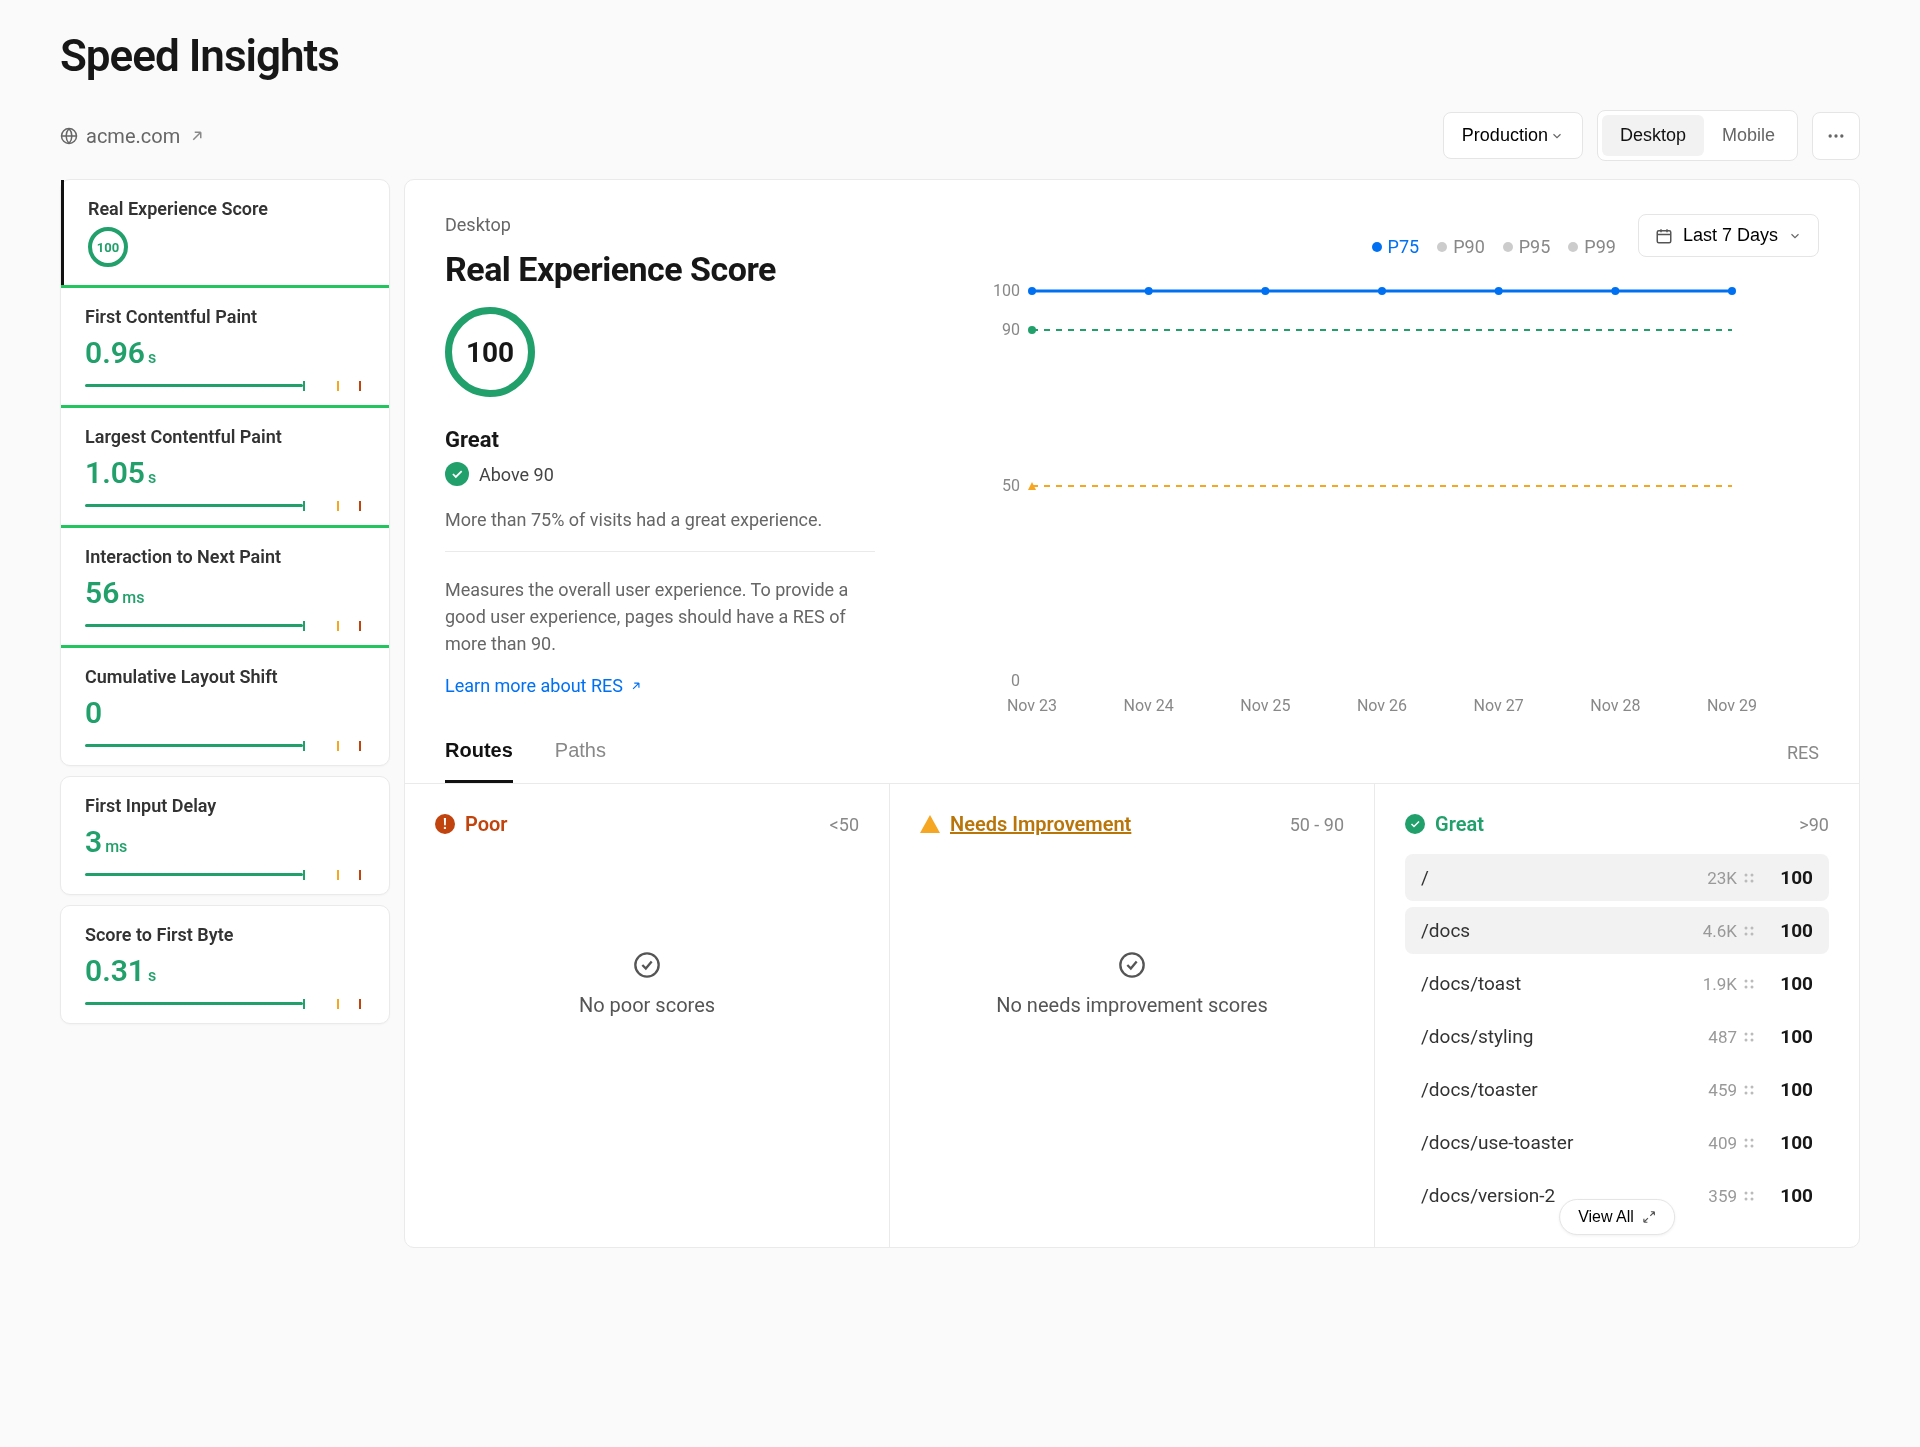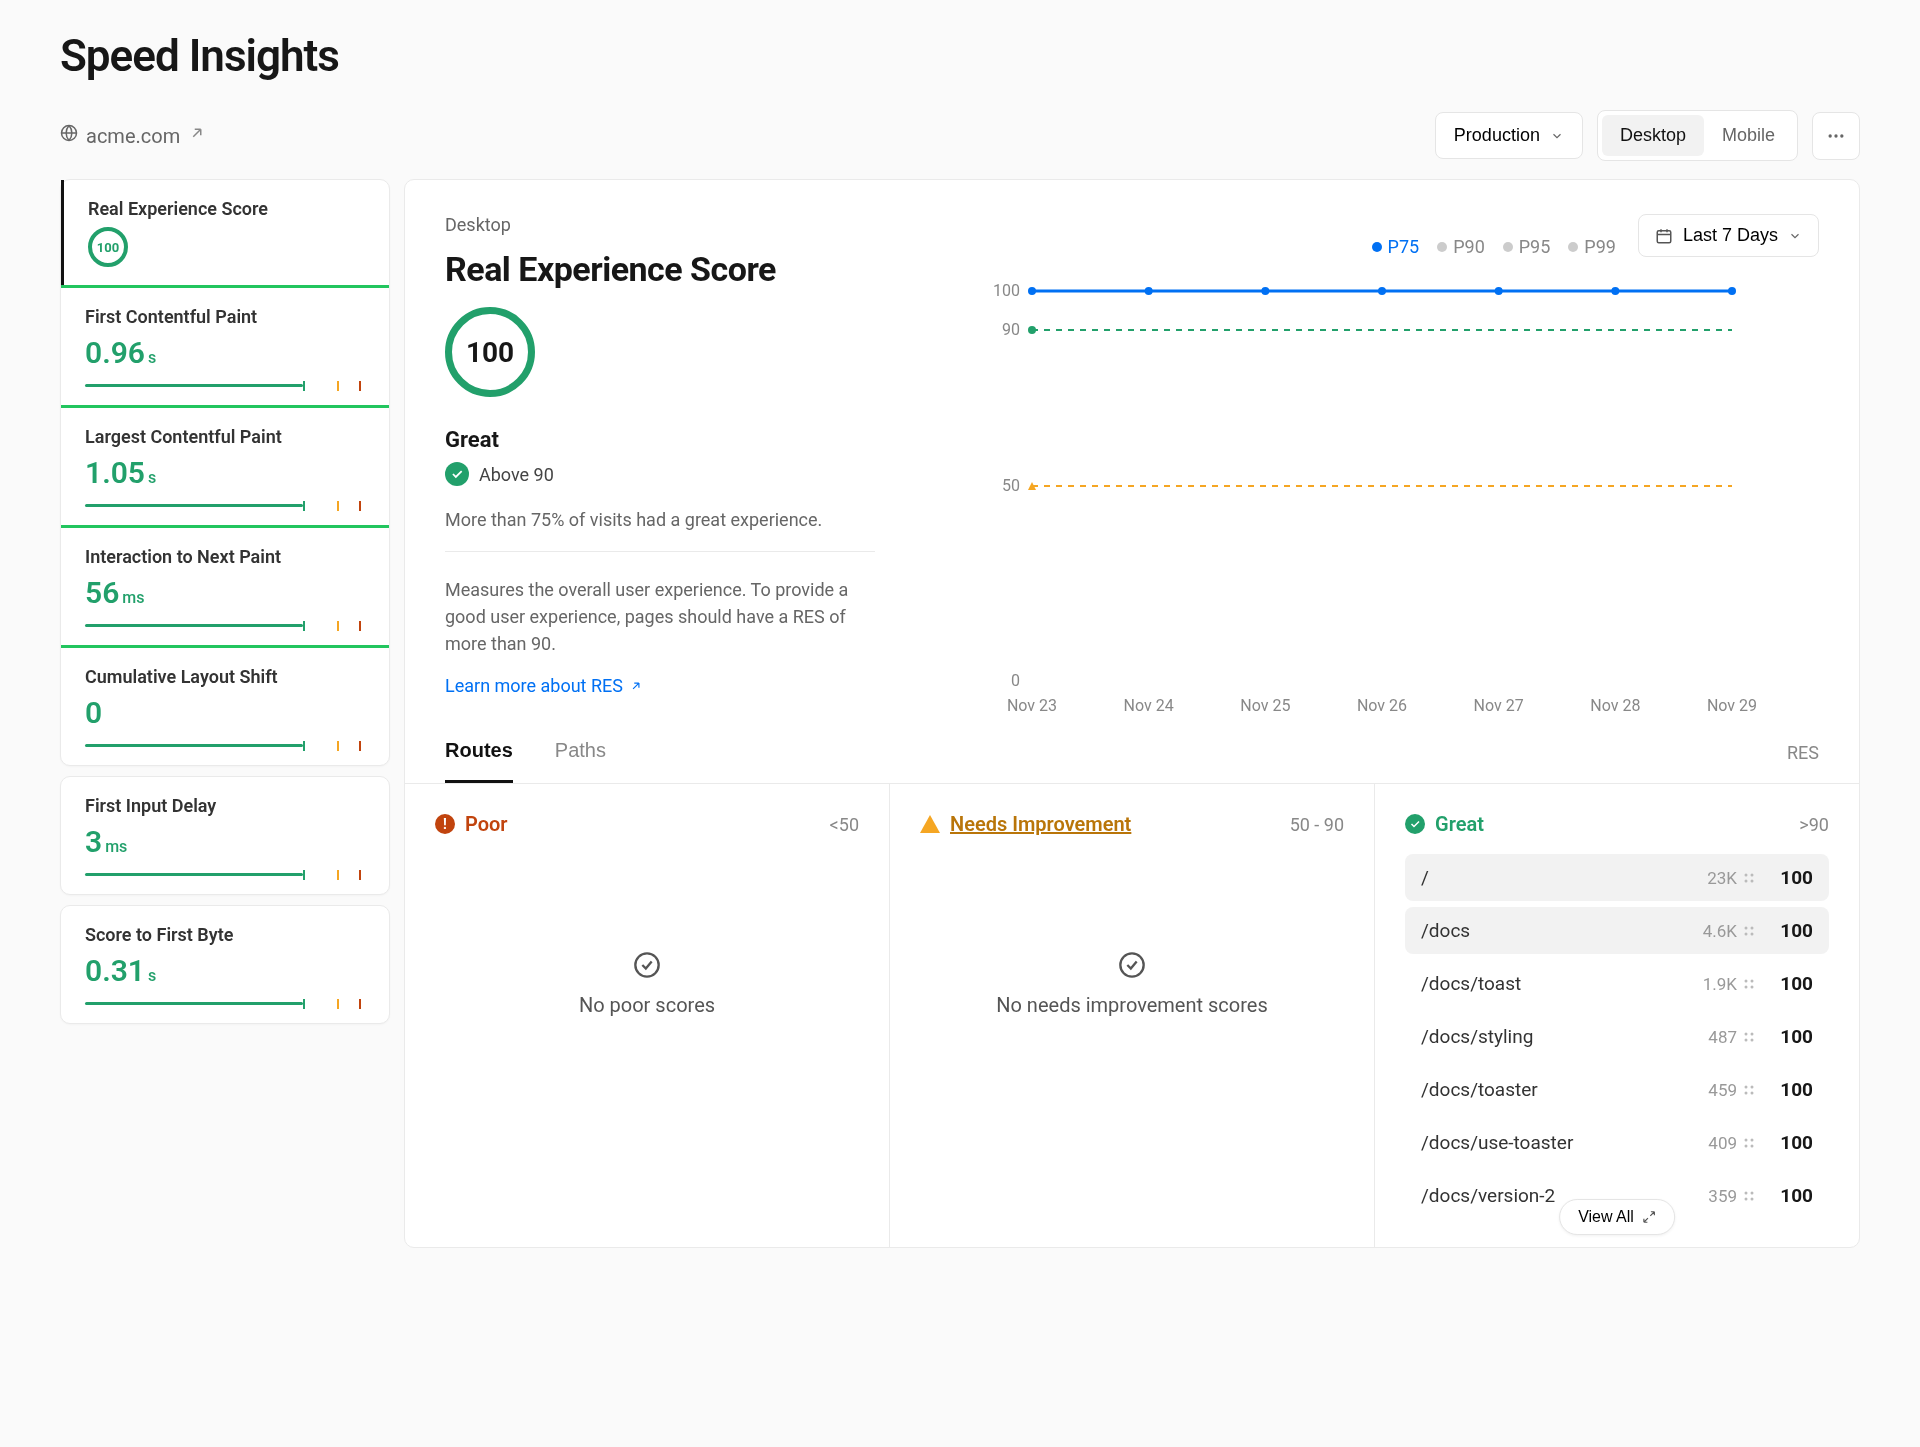--- a/index.html
+++ b/index.html
@@ -1,23 +1,23 @@
 <!DOCTYPE html>
 <html><head>
 <meta charset="utf-8">
 <style>
   * { box-sizing: border-box; margin: 0; padding: 0; }
   body { font-family: -apple-system, BlinkMacSystemFont, "Segoe UI", Roboto, Helvetica, Arial, sans-serif; background: #fafafa; color: #171717; }
   .page { padding: 30px 60px; max-width: 1920px; }
   .page-title { font-size: 44px; font-weight: 600; letter-spacing: -1px; margin-bottom: 28px; }
   .toolbar { display: flex; align-items: center; justify-content: space-between; margin-bottom: 18px; }
-  .domain { display: flex; align-items: flex-start; gap: 8px; font-size: 20px; color: #666; }
+  .domain { display: flex; align-items: center; gap: 8px; font-size: 20px; color: #666; }
   .domain svg { width: 18px; height: 18px; }
   .toolbar-right { display: flex; gap: 14px; align-items: center; }
-  .select-btn { display: flex; align-items: center; gap: 10px; background: #fff; border: 1px solid #e5e5e5; border-radius: 8px; padding: 12px 18px; font-size: 18px; cursor: pointer; }
+  .select-btn { display: flex; align-items: center; gap: 2px; background: #fff; border: 1px solid #e5e5e5; border-radius: 8px; padding: 12px 18px; font-size: 18px; cursor: pointer; }
   .seg { display: flex; background: #fff; border: 1px solid #e5e5e5; border-radius: 8px; padding: 4px; }
   .seg button { border: none; background: transparent; padding: 10px 18px; font-size: 18px; border-radius: 6px; cursor: pointer; color: #666; }
   .seg button.active { background: #f2f2f2; color: #111; }
   .icon-btn { width: 48px; height: 48px; background: #fff; border: 1px solid #e5e5e5; border-radius: 8px; display:flex; align-items:center; justify-content:center; cursor:pointer; }
   .layout { display: flex; gap: 14px; }
   .sidebar { width: 330px; display: flex; flex-direction: column; gap: 10px; }
   .metric-card { background: #fff; border: 1px solid #eaeaea; border-radius: 10px; box-shadow: 0 1px 2px rgba(0,0,0,0.03); }
   .metric-item { padding: 18px 24px; border-top: 3px solid #22c55e; cursor: pointer; }
   .metric-item:first-child { border-top: none; }
   .metric-item.active { border-left: 3px solid #111; }

